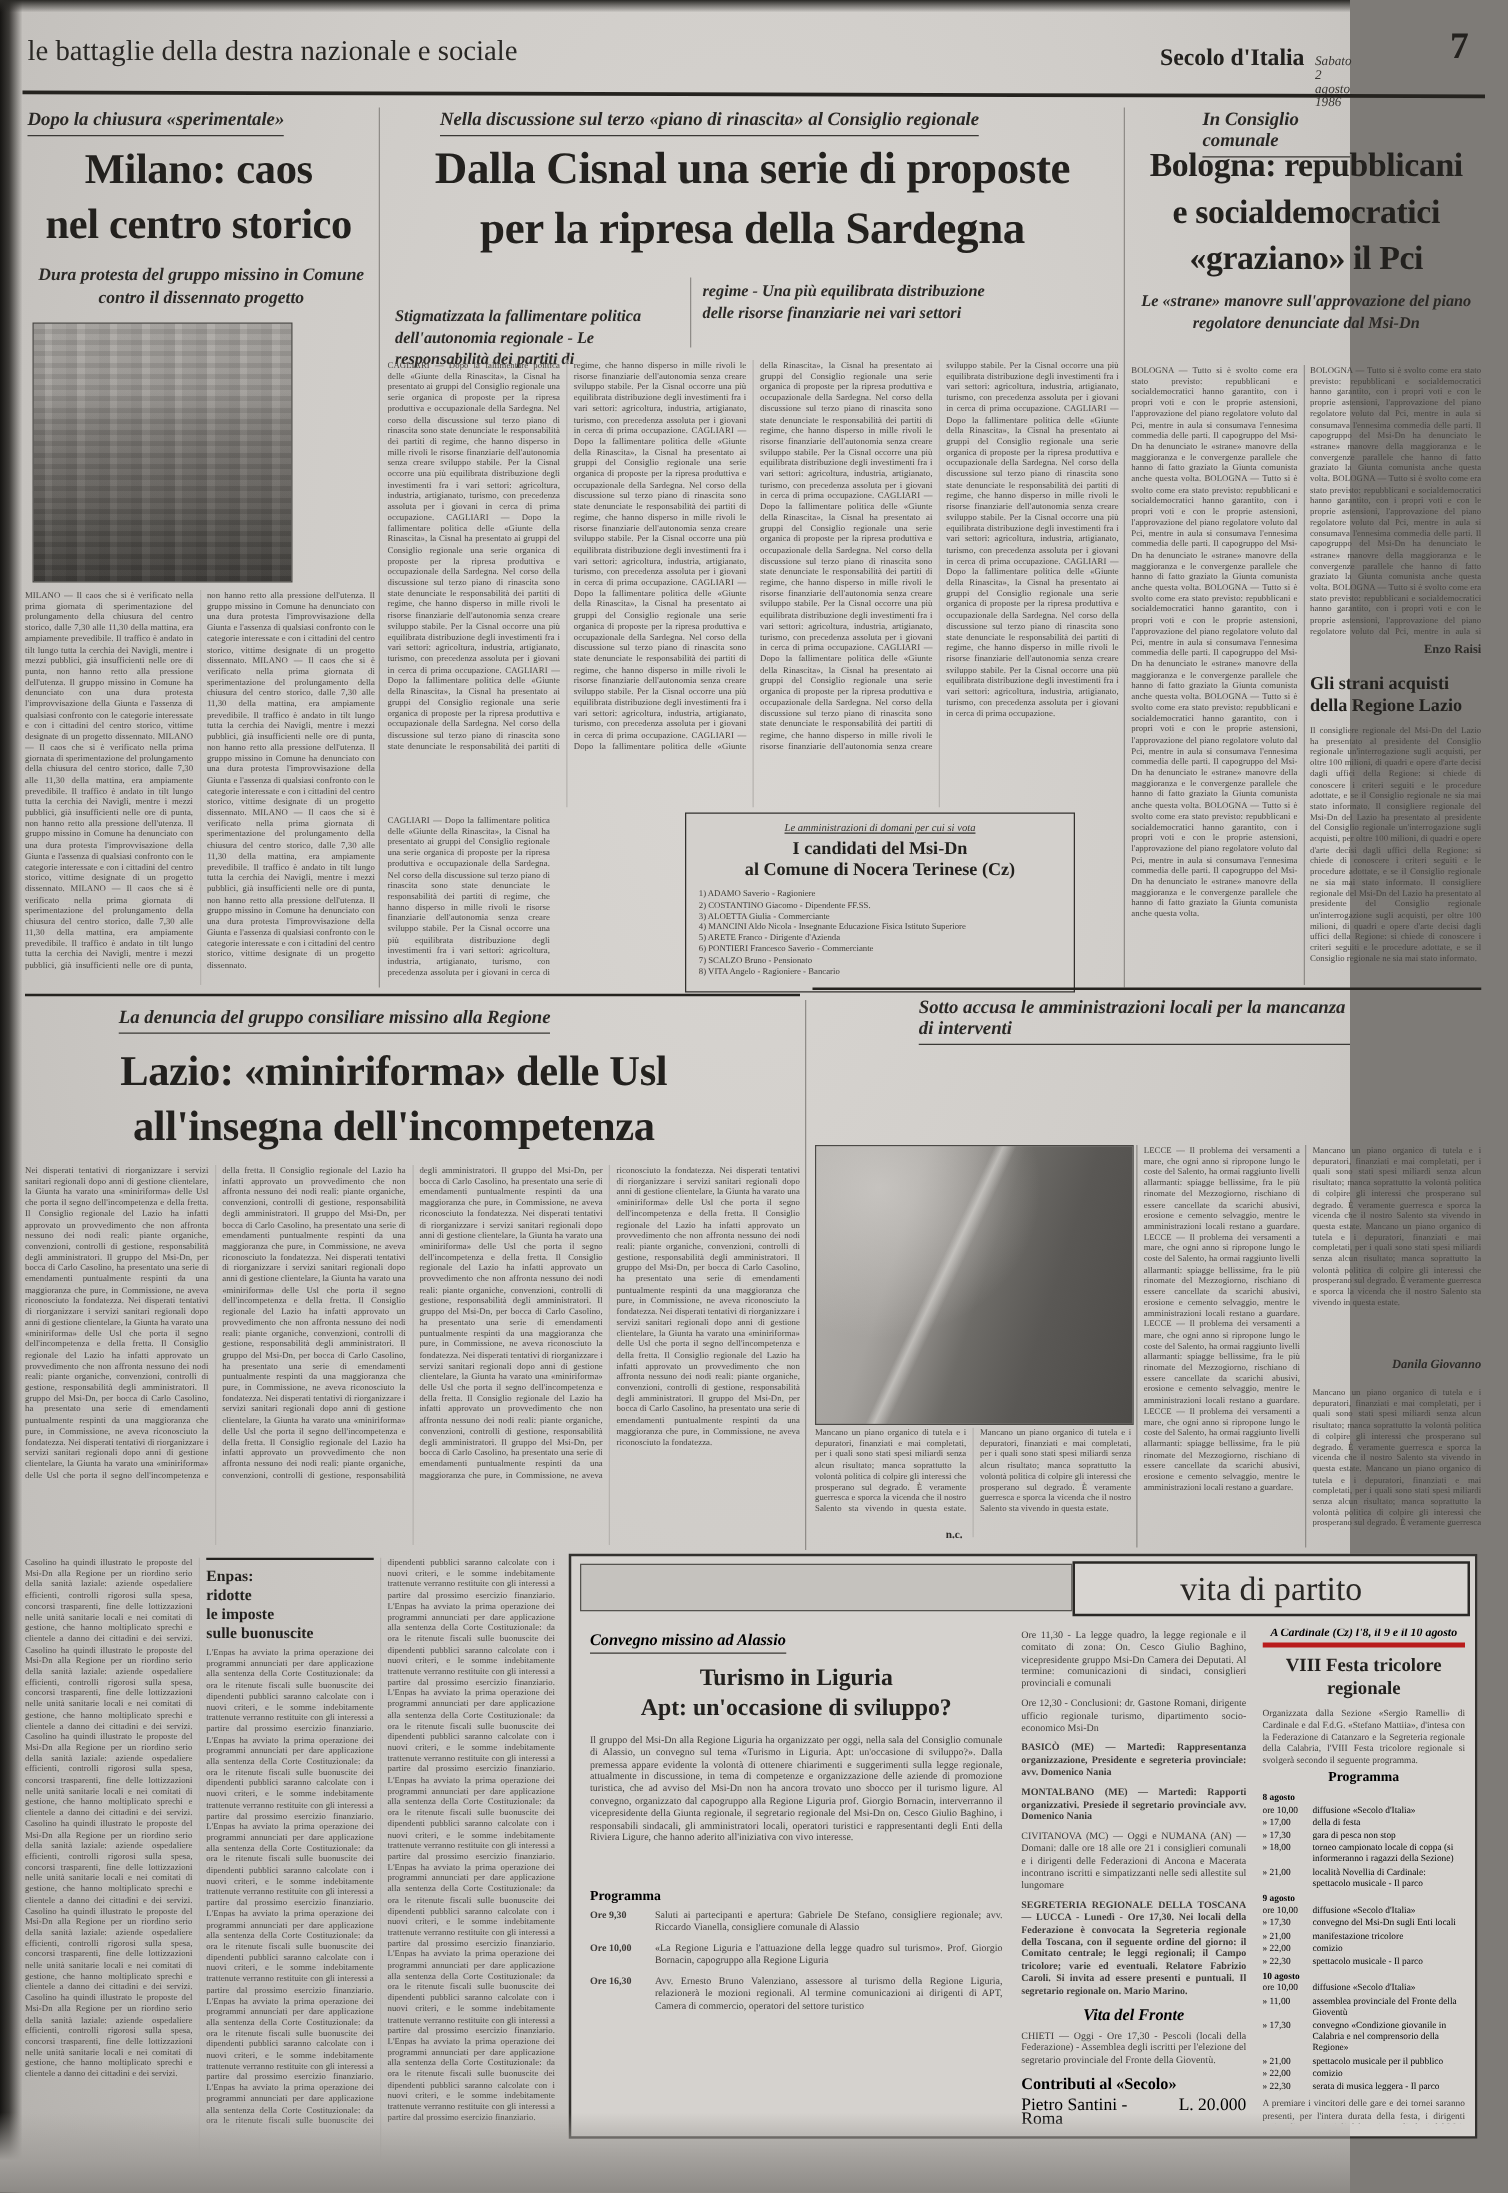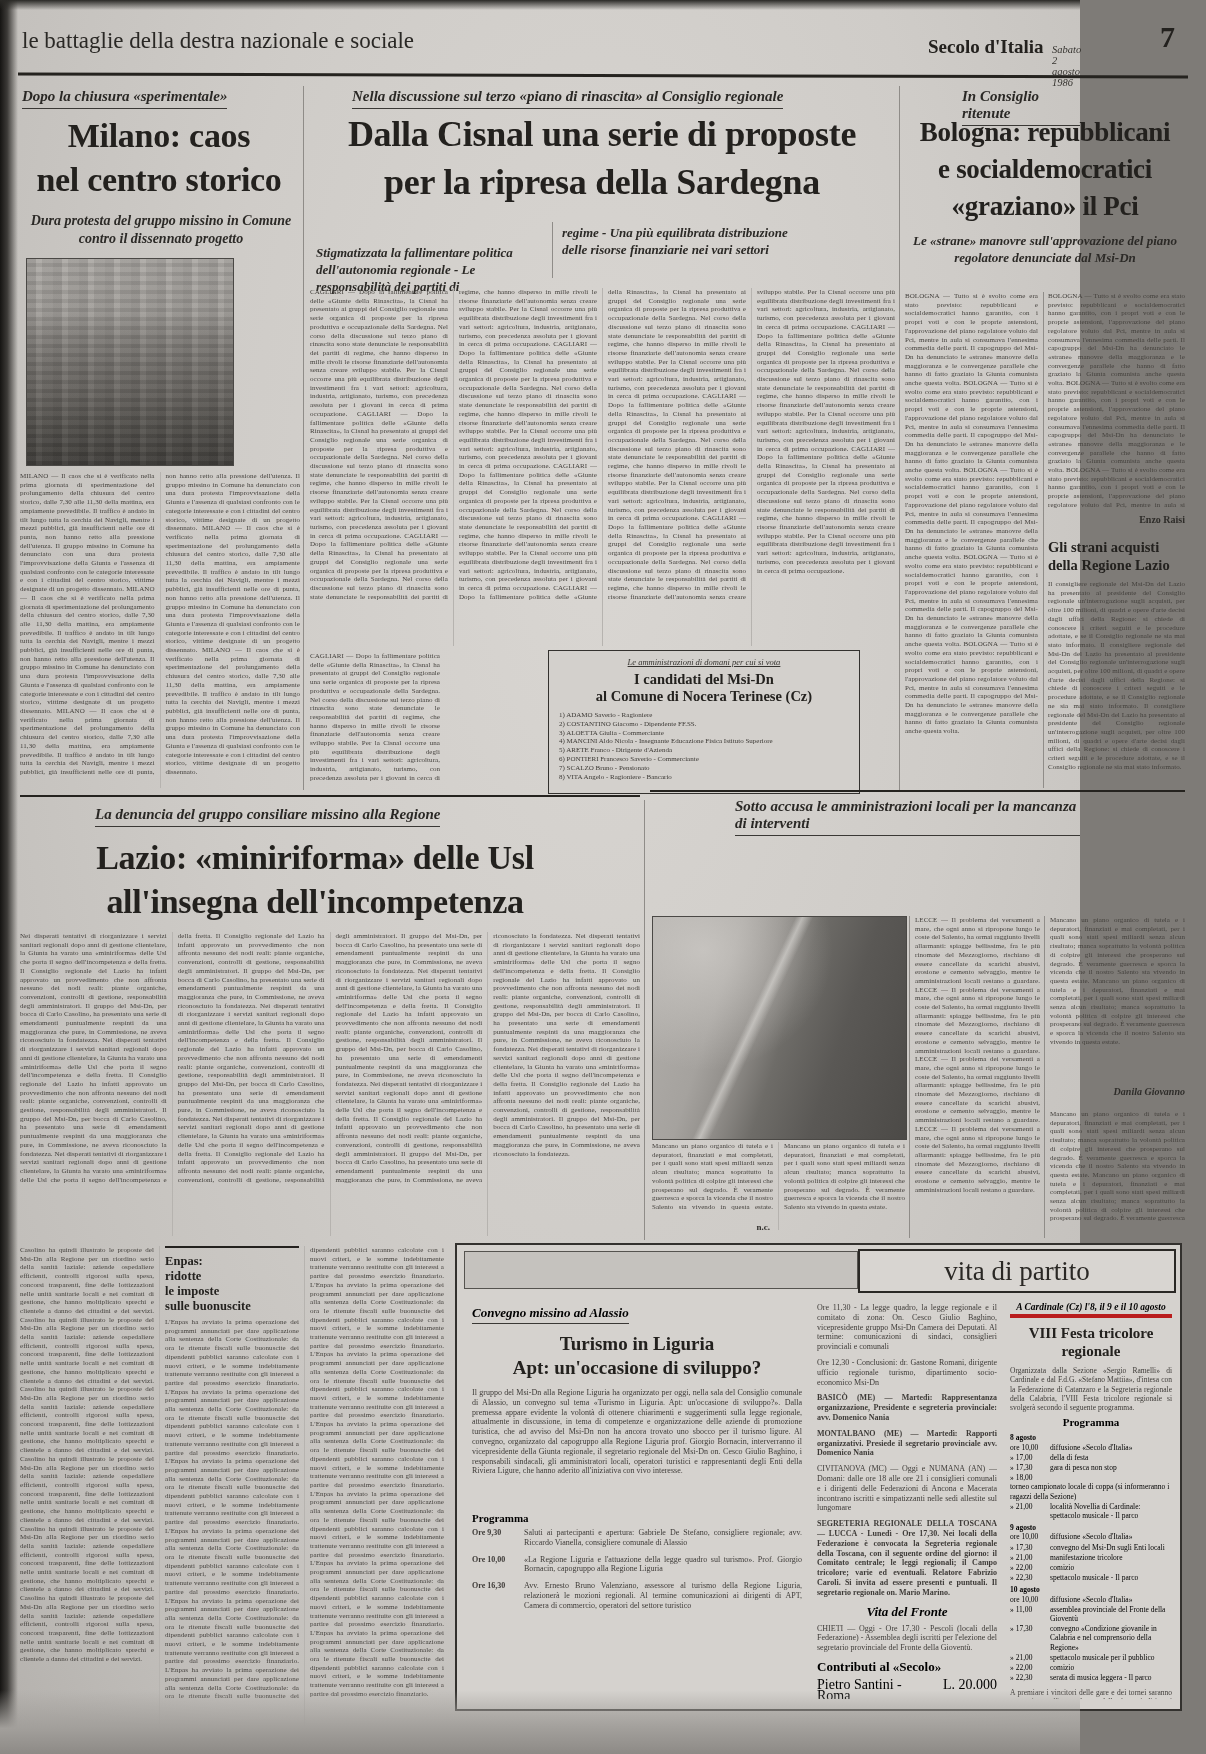--- a/index.html
+++ b/index.html
@@ -84,21 +84,21 @@
         <div>2) COSTANTINO Giacomo - Dipendente FF.SS.</div>
         <div>3) ALOETTA Giulia - Commerciante</div>
         <div>4) MANCINI Aldo Nicola - Insegnante Educazione Fisica Istituto Superiore</div>
         <div>5) ARETE Franco - Dirigente d'Azienda</div>
         <div>6) PONTIERI Francesco Saverio - Commerciante</div>
         <div>7) SCALZO Bruno - Pensionato</div>
         <div>8) VITA Angelo - Ragioniere - Bancario</div>
       </div>
     </div>
 
-    <div class="kicker" style="left:962px;top:88px;">In Consiglio ritenute</div>
+    <div class="kicker" style="left:962px;top:88px;">In Consiglio comunale</div>
     <div class="headline" style="left:905px;top:114px;width:280px;font-size:27px;line-height:37px;">Bologna: repubblicani
 e socialdemocratici
 «graziano» il Pci</div>
     <div class="subhead" style="left:907px;top:232px;width:276px;font-size:13px;line-height:17px;">Le «strane» manovre sull'approvazione del piano regolatore denunciate dal Msi-Dn</div>
     <div class="body single" style="left:905px;top:292px;width:133px;height:496px;">BOLOGNA — Tutto si è svolto come era stato previsto: repubblicani e socialdemocratici hanno garantito, con i propri voti e con le proprie astensioni, l'approvazione del piano regolatore voluto dal Pci, mentre in aula si consumava l'ennesima commedia delle parti. Il capogruppo del Msi-Dn ha denunciato le «strane» manovre della maggioranza e le convergenze parallele che hanno di fatto graziato la Giunta comunista anche questa volta. BOLOGNA — Tutto si è svolto come era stato previsto: repubblicani e socialdemocratici hanno garantito, con i propri voti e con le proprie astensioni, l'approvazione del piano regolatore voluto dal Pci, mentre in aula si consumava l'ennesima commedia delle parti. Il capogruppo del Msi-Dn ha denunciato le «strane» manovre della maggioranza e le convergenze parallele che hanno di fatto graziato la Giunta comunista anche questa volta. BOLOGNA — Tutto si è svolto come era stato previsto: repubblicani e socialdemocratici hanno garantito, con i propri voti e con le proprie astensioni, l'approvazione del piano regolatore voluto dal Pci, mentre in aula si consumava l'ennesima commedia delle parti. Il capogruppo del Msi-Dn ha denunciato le «strane» manovre della maggioranza e le convergenze parallele che hanno di fatto graziato la Giunta comunista anche questa volta. BOLOGNA — Tutto si è svolto come era stato previsto: repubblicani e socialdemocratici hanno garantito, con i propri voti e con le proprie astensioni, l'approvazione del piano regolatore voluto dal Pci, mentre in aula si consumava l'ennesima commedia delle parti. Il capogruppo del Msi-Dn ha denunciato le «strane» manovre della maggioranza e le convergenze parallele che hanno di fatto graziato la Giunta comunista anche questa volta. BOLOGNA — Tutto si è svolto come era stato previsto: repubblicani e socialdemocratici hanno garantito, con i propri voti e con le proprie astensioni, l'approvazione del piano regolatore voluto dal Pci, mentre in aula si consumava l'ennesima commedia delle parti. Il capogruppo del Msi-Dn ha denunciato le «strane» manovre della maggioranza e le convergenze parallele che hanno di fatto graziato la Giunta comunista anche questa volta.</div>
     <div class="vrule" style="left:1043px;top:292px;height:496px;"></div>
     <div class="body single" style="left:1048px;top:292px;width:137px;height:218px;">BOLOGNA — Tutto si è svolto come era stato previsto: repubblicani e socialdemocratici hanno garantito, con i propri voti e con le proprie astensioni, l'approvazione del piano regolatore voluto dal Pci, mentre in aula si consumava l'ennesima commedia delle parti. Il capogruppo del Msi-Dn ha denunciato le «strane» manovre della maggioranza e le convergenze parallele che hanno di fatto graziato la Giunta comunista anche questa volta. BOLOGNA — Tutto si è svolto come era stato previsto: repubblicani e socialdemocratici hanno garantito, con i propri voti e con le proprie astensioni, l'approvazione del piano regolatore voluto dal Pci, mentre in aula si consumava l'ennesima commedia delle parti. Il capogruppo del Msi-Dn ha denunciato le «strane» manovre della maggioranza e le convergenze parallele che hanno di fatto graziato la Giunta comunista anche questa volta. BOLOGNA — Tutto si è svolto come era stato previsto: repubblicani e socialdemocratici hanno garantito, con i propri voti e con le proprie astensioni, l'approvazione del piano regolatore voluto dal Pci, mentre in aula si consumava l'ennesima commedia delle parti. Il capogruppo del Msi-Dn ha denunciato le «strane» manovre della maggioranza e le convergenze parallele che hanno di fatto graziato la Giunta comunista anche questa volta.</div>
     <div class="byline" style="left:1048px;top:514px;width:137px;">Enzo Raisi</div>
     <div class="pre" style="position:absolute;left:1048px;top:538px;width:137px;font-weight:bold;font-size:14.5px;line-height:18px;color:#23211e;">Gli strani acquisti
 della Regione Lazio</div>
@@ -200,21 +200,21 @@
               <span class="stext">diffusione «Secolo d'Italia»</span>
             </div>
           <div class="srow" style="margin-bottom:1px;">
               <span class="stime" style="width:40px;font-weight:normal;">» 17,00</span>
               <span class="stext">della di festa</span>
             </div>
           <div class="srow" style="margin-bottom:1px;">
               <span class="stime" style="width:40px;font-weight:normal;">» 17,30</span>
               <span class="stext">gara di pesca non stop</span>
             </div>
-          <div class="srow" style="margin-bottom:1px;flex-direction:column;">
+          <div class="srow" style="margin-bottom:1px;">
               <span class="stime" style="width:40px;font-weight:normal;">» 18,00</span>
               <span class="stext">torneo campionato locale di coppa (si informeranno i ragazzi della Sezione)</span>
             </div>
           <div class="srow" style="margin-bottom:1px;">
               <span class="stime" style="width:40px;font-weight:normal;">» 21,00</span>
               <span class="stext">località Novellia di Cardinale: spettacolo musicale - Il parco</span>
             </div>
         </div>
 
         <div style="margin-top:3px;">

